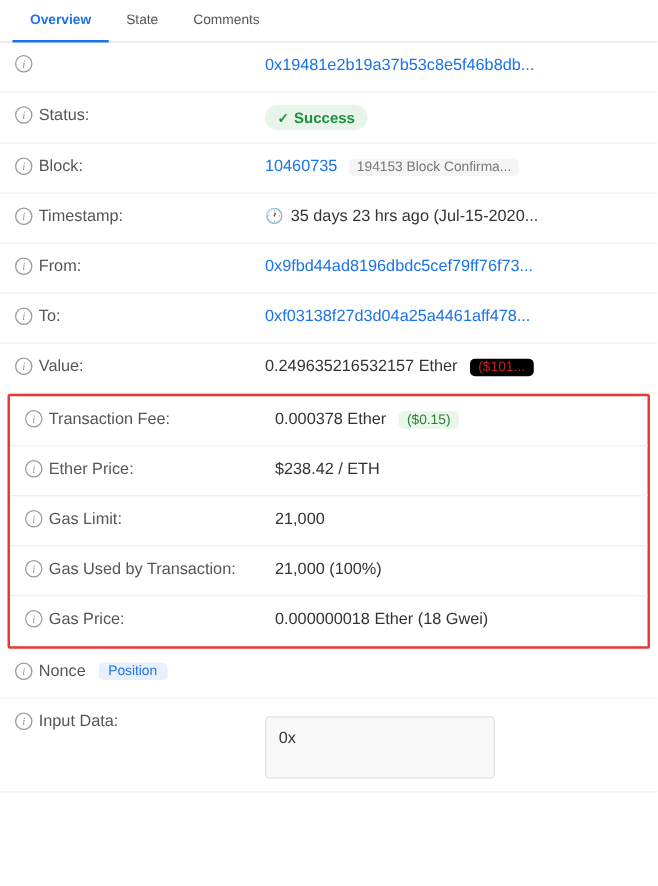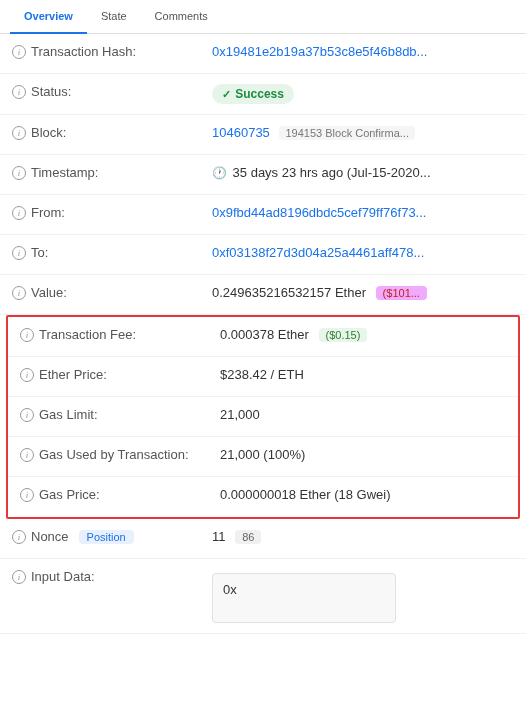--- a/index.html
+++ b/index.html
@@ -109,21 +109,21 @@
       background: #e8f5e9;
       color: #2e7d32;
       border-radius: 4px;
       padding: 1px 7px;
       font-size: 11px;
       margin-left: 6px;
     }
 
     .badge-usd-red {
       display: inline-block;
-      background: #f0abfc;
+      background: #000000;
       color: #c5221f;
       border-radius: 4px;
       padding: 1px 7px;
       font-size: 11px;
       margin-left: 6px;
     }
 
     
     .highlighted-section {
       border: 2px solid #e53935;
@@ -185,21 +185,20 @@
     <span>State</span>
   </div>
   <div class="tab">
     <span>Comments</span>
   </div>
 </div>
 
 <div class="row">
   <div class="row-label">
     <span class="help-icon">i</span>
-    <span>Transaction Hash:</span>
   </div>
   <div class="row-value">
     <a class="link">0x19481e2b19a37b53c8e5f46b8db...</a>
   </div>
 </div>
 
 <div class="row">
   <div class="row-label">
     <span class="help-icon">i</span>
     <span>Status:</span>
@@ -310,24 +309,20 @@
   </div>
 
 </div>
 
 <div class="row">
   <div class="row-label">
     <span class="help-icon">i</span>
     <span>Nonce</span>
     <span class="nonce-badge">Position</span>
   </div>
-  <div class="row-value">
-    <span>11</span>
-    <span class="badge-gray">86</span>
-  </div>
 </div>
 
 <div class="row" style="align-items:flex-start;">
   <div class="row-label">
     <span class="help-icon">i</span>
     <span>Input Data:</span>
   </div>
   <div class="row-value">
     <div class="input-box">0x</div>
   </div>

